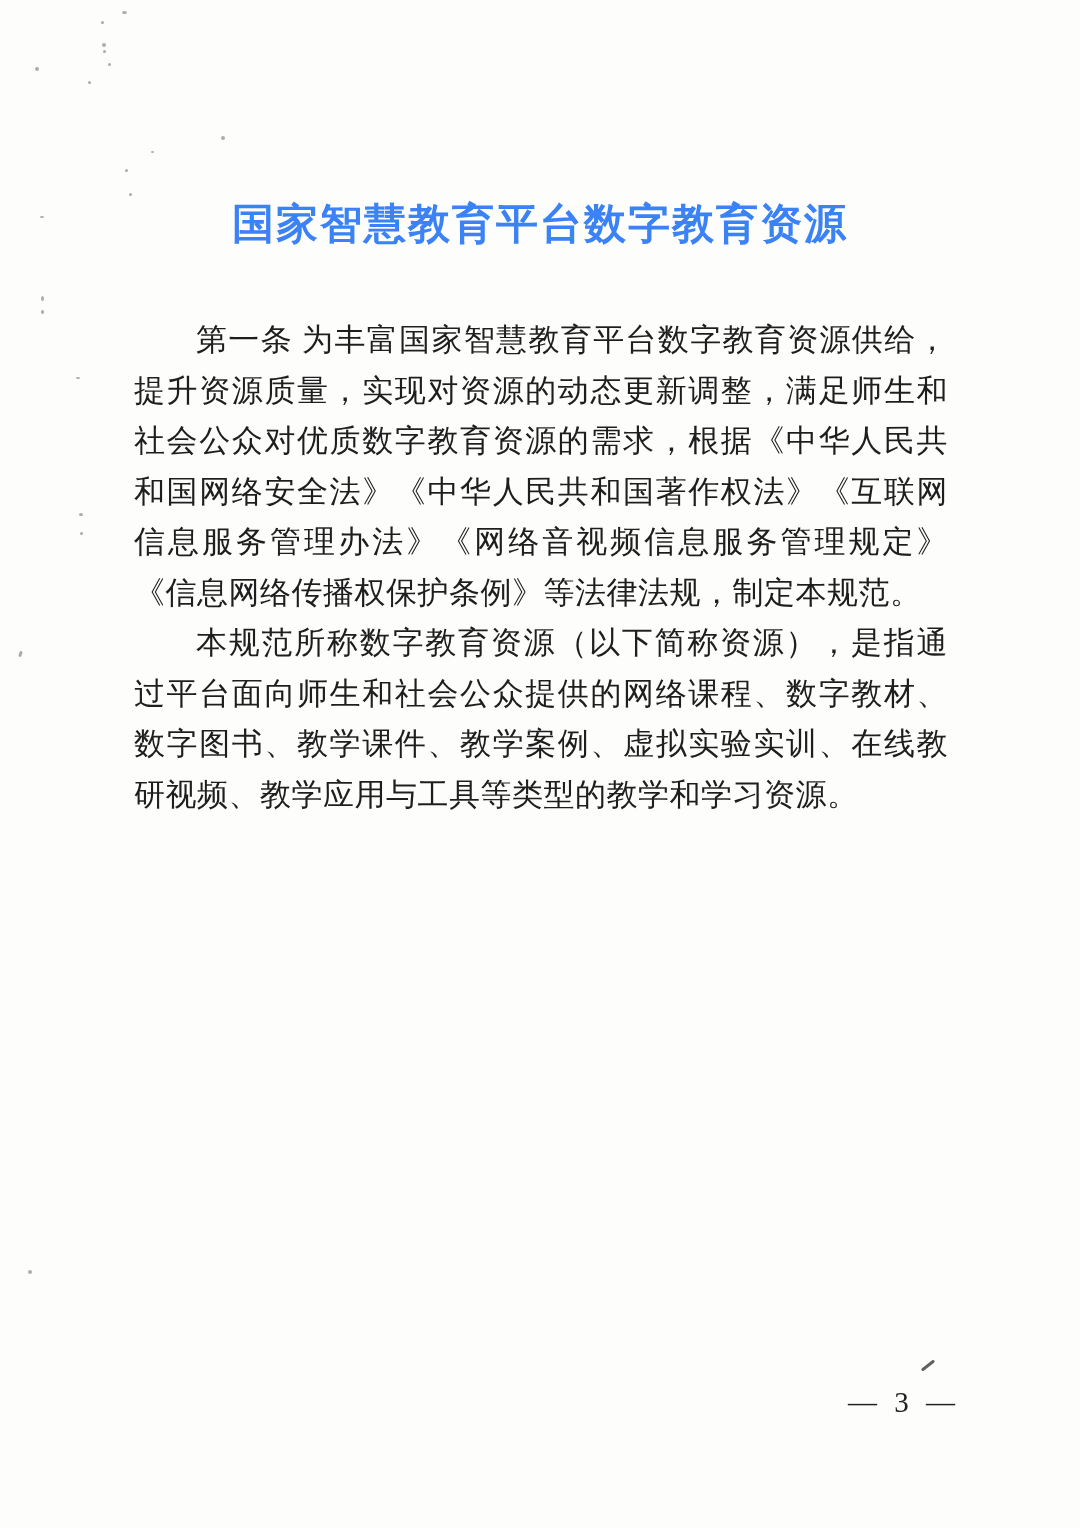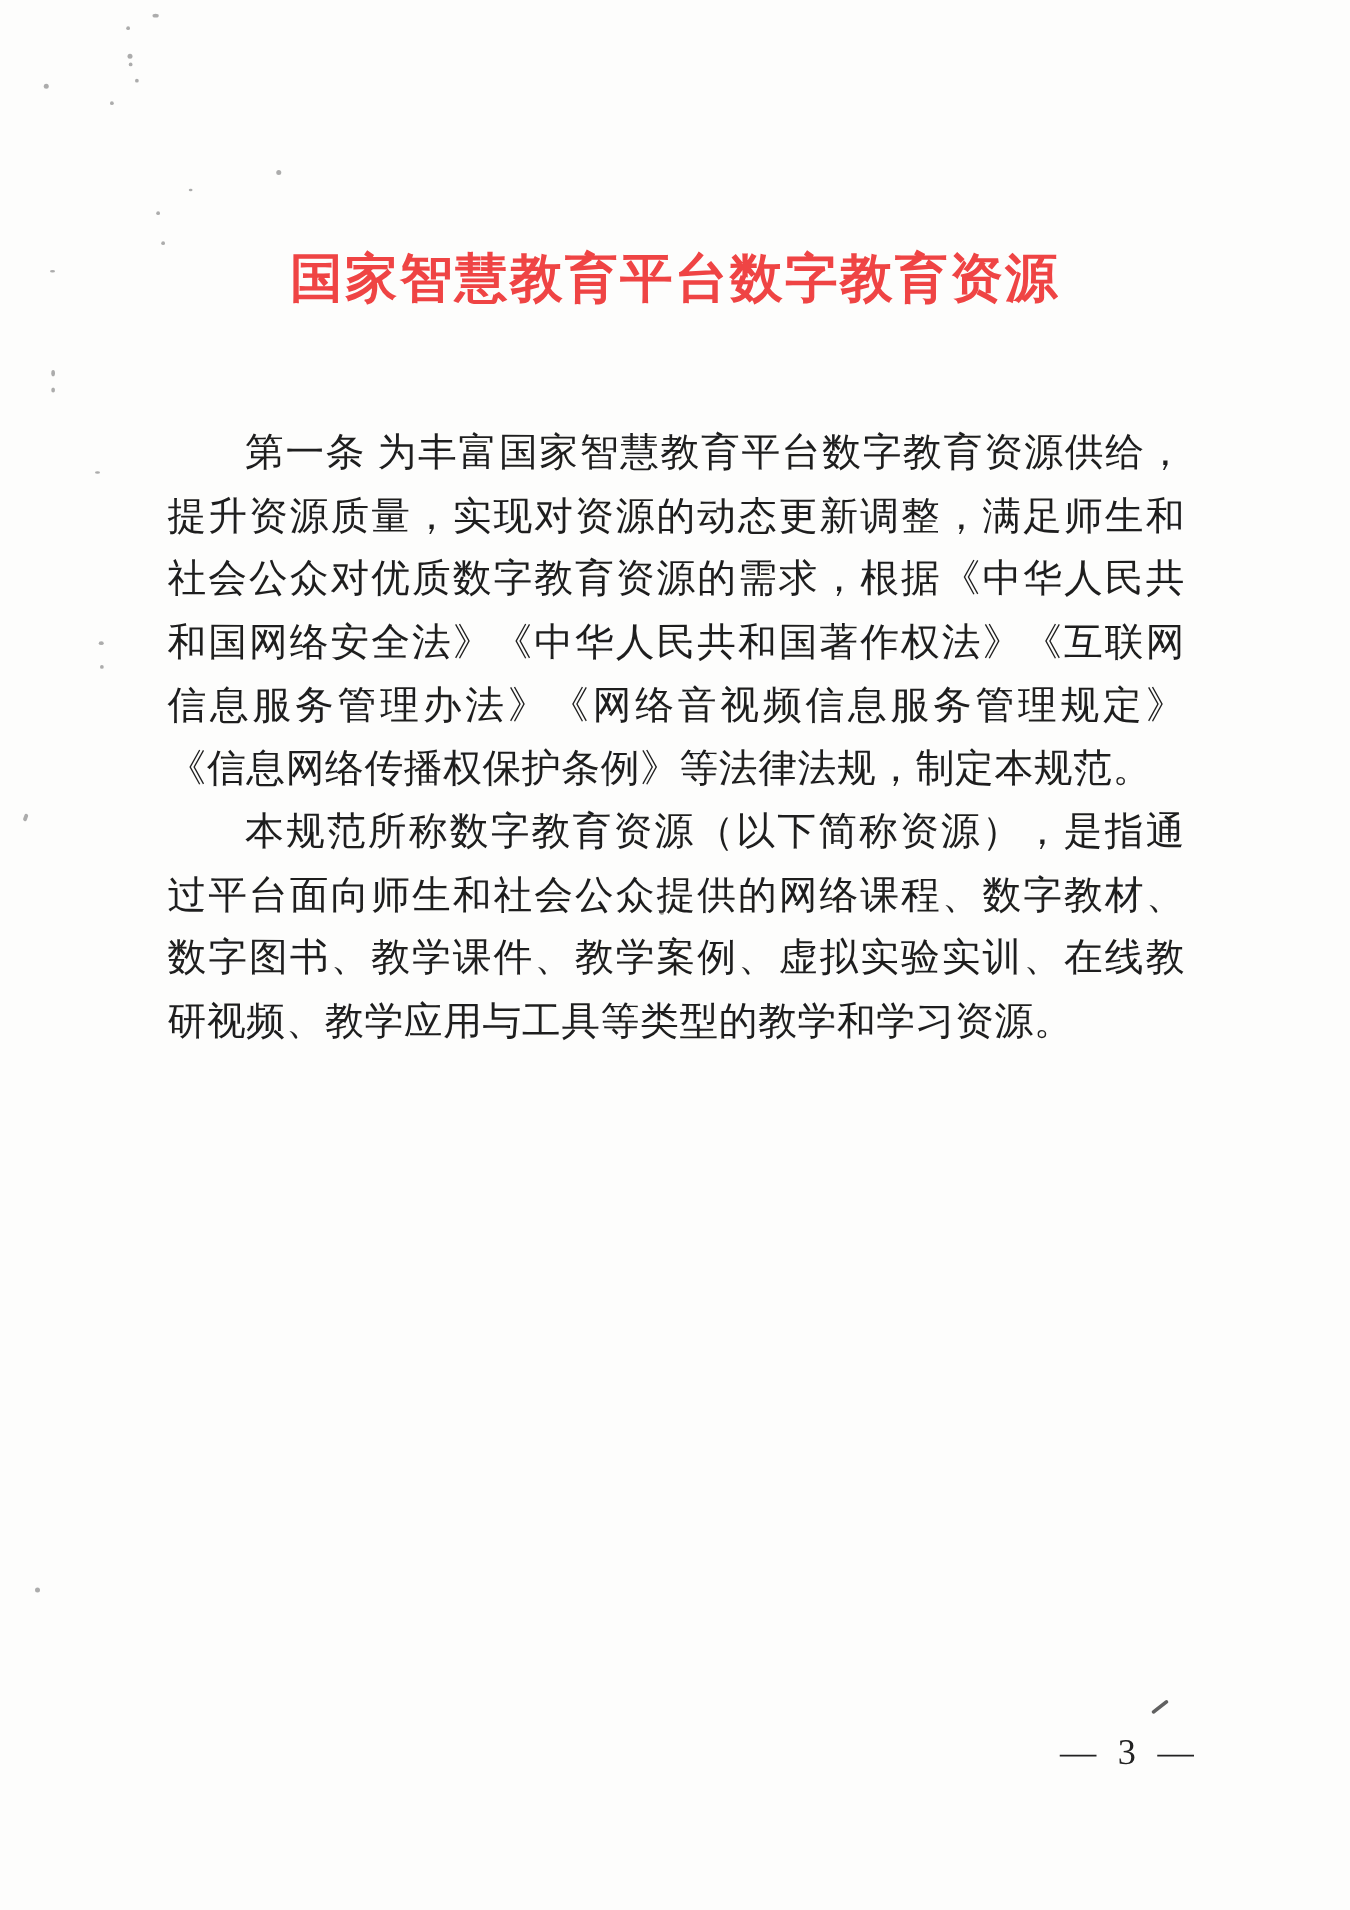--- a/index.html
+++ b/index.html
@@ -18,33 +18,33 @@
     color: #1b1b1b;
   }
   .doc-title {
     margin: 0;
     padding-top: 196px;
     text-align: center;
     font-size: 42px;
     line-height: 57px;
     font-weight: 900;
     letter-spacing: 2px;
-    color: #ef4444;
+    color: #3b82f6;
   }
   .chapter-heading {
     margin: 0;
     margin-top: 56px;
     text-align: center;
     font-size: 35px;
     font-weight: 900;
     letter-spacing: 3px;
     color: #111;
   }
   .body-text {
-    margin: 84px auto 0 134px;
+    margin: 62px auto 0 134px;
     width: 814px;
   }
   .body-text p {
     margin: 0;
     font-size: 31px;
     line-height: 50.5px;
     text-align: justify;
     text-indent: 2em;
     letter-spacing: 0.5px;
     font-weight: 500;

